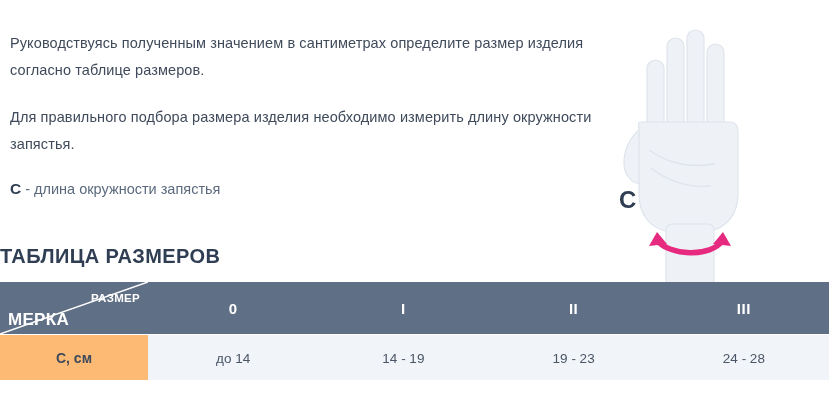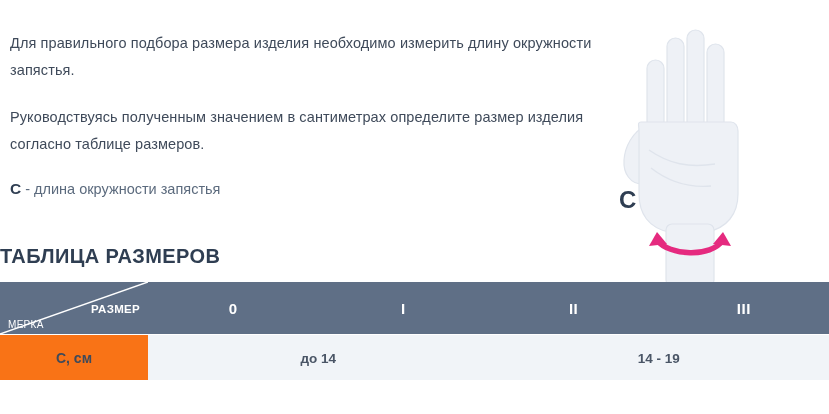--- a/index.html
+++ b/index.html
@@ -94,88 +94,87 @@
     background: #5f6f86;
     overflow: hidden;
   }
   .corner .diag {
     position: absolute;
     left: 0; top: 0;
     width: 100%; height: 100%;
   }
   .corner .lbl-size {
     position: absolute;
-    top: 21px;
+    top: 10px;
     right: 8px;
     font-size: 11.5px;
     font-weight: bold;
     letter-spacing: 0.3px;
   }
   .corner .lbl-measure {
     position: absolute;
     bottom: 4px;
     left: 8px;
-    font-size: 10px;
-    font-weight: normal;
+    font-size: 17px;
+    font-weight: bold;
     letter-spacing: 0.3px;
   }
   .t-head .col {
     flex: 1 1 0;
     display: flex;
     align-items: center;
     justify-content: center;
     font-size: 15px;
     font-weight: bold;
     letter-spacing: 0.5px;
   }
   .t-row {
     display: flex;
     height: 46px;
     background: #f1f4f8;
   }
   .t-row .rowhead {
     width: 148px;
-    background: #f97316;
+    background: #fdba74;
     display: flex;
     align-items: center;
     justify-content: center;
     font-size: 14px;
     font-weight: bold;
     color: #3f4a5a;
   }
   .t-row .cell {
     flex: 1 1 0;
     display: flex;
     align-items: center;
     justify-content: center;
     font-size: 13.5px;
     color: #4a5566;
-    font-weight: bold;
   }
   .t-rule {
     height: 1px;
     background: #ffffff;
   }
   .bottom-strip {
     position: absolute;
     left: 0;
     top: 380px;
     width: 829px;
     height: 34px;
     background: #ffffff;
   }
 </style>
 </head>
 <body>
 
 <div class="page">
 
   <div class="copy">
+    <p class="para">Руководствуясь полученным значением в сантиметрах определите размер изделия согласно таблице размеров.</p>
     <p class="para">Для правильного подбора размера изделия необходимо измерить длину окружности запястья.</p>
-    <p class="para">Руководствуясь полученным значением в сантиметрах определите размер изделия согласно таблице размеров.</p>
     <div class="legend">
       <span class="cmark">C</span><span> - длина окружности запястья</span>
     </div>
   </div>
 
   <div class="hand-wrap">
     <svg class="hand-svg" width="190" height="270" viewBox="0 0 190 270">
 
       <g fill="#eef1f6" stroke="#dfe4ec" stroke-width="1.2">
 
@@ -226,19 +225,21 @@
       <div class="col">II</div>
       <div class="col">III</div>
     </div>
 
     <div class="t-rule"></div>
 
     <div class="t-row">
       <div class="rowhead">C, см</div>
       <div class="cell">до 14</div>
       <div class="cell">14 - 19</div>
+      <div class="cell">19 - 23</div>
+      <div class="cell">24 - 28</div>
     </div>
 
   </div>
 
   <div class="bottom-strip"></div>
 
 </div>
 
 </body></html>

